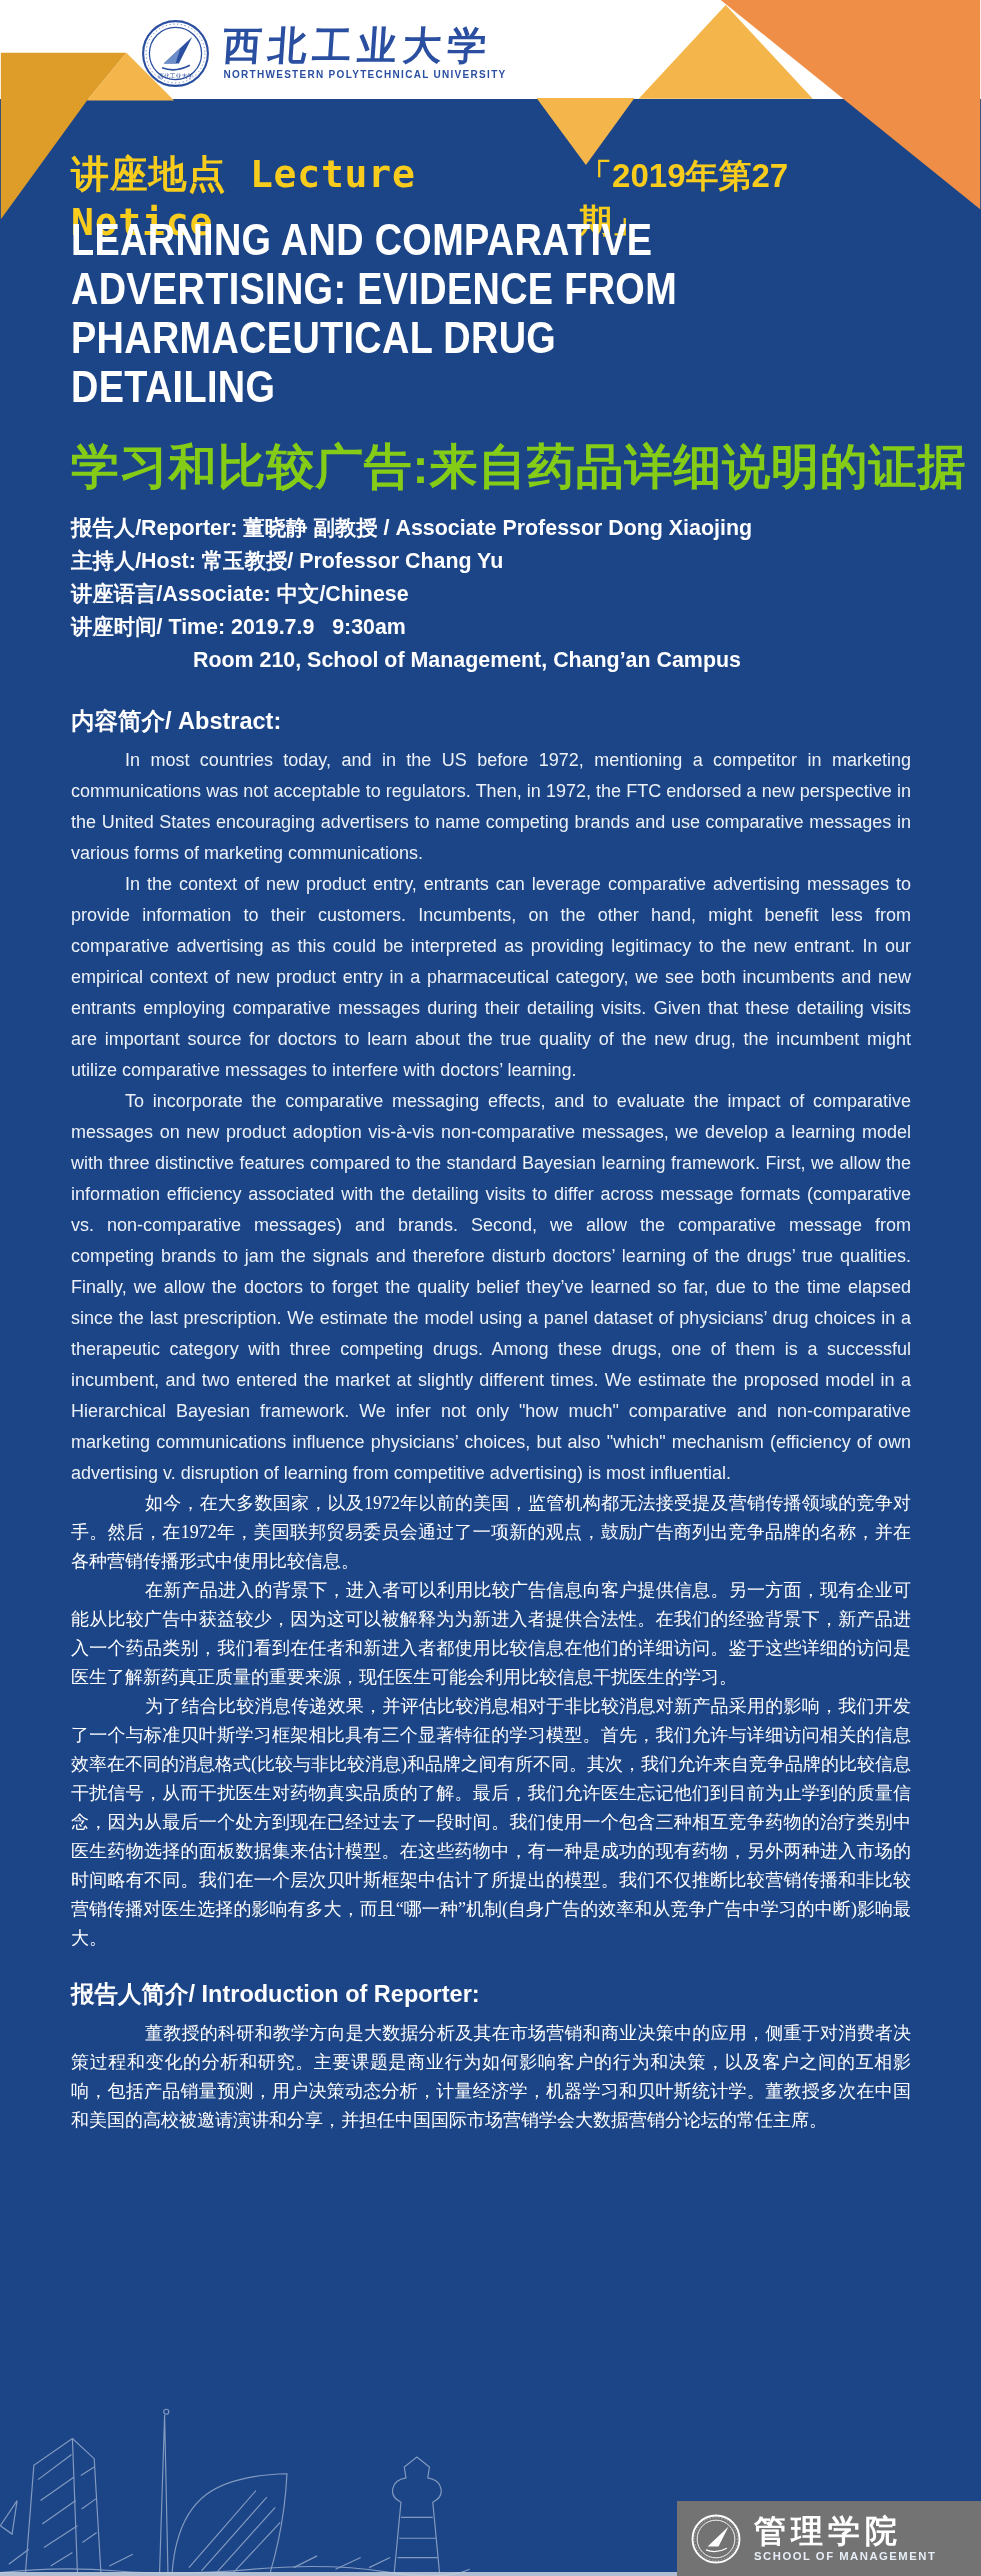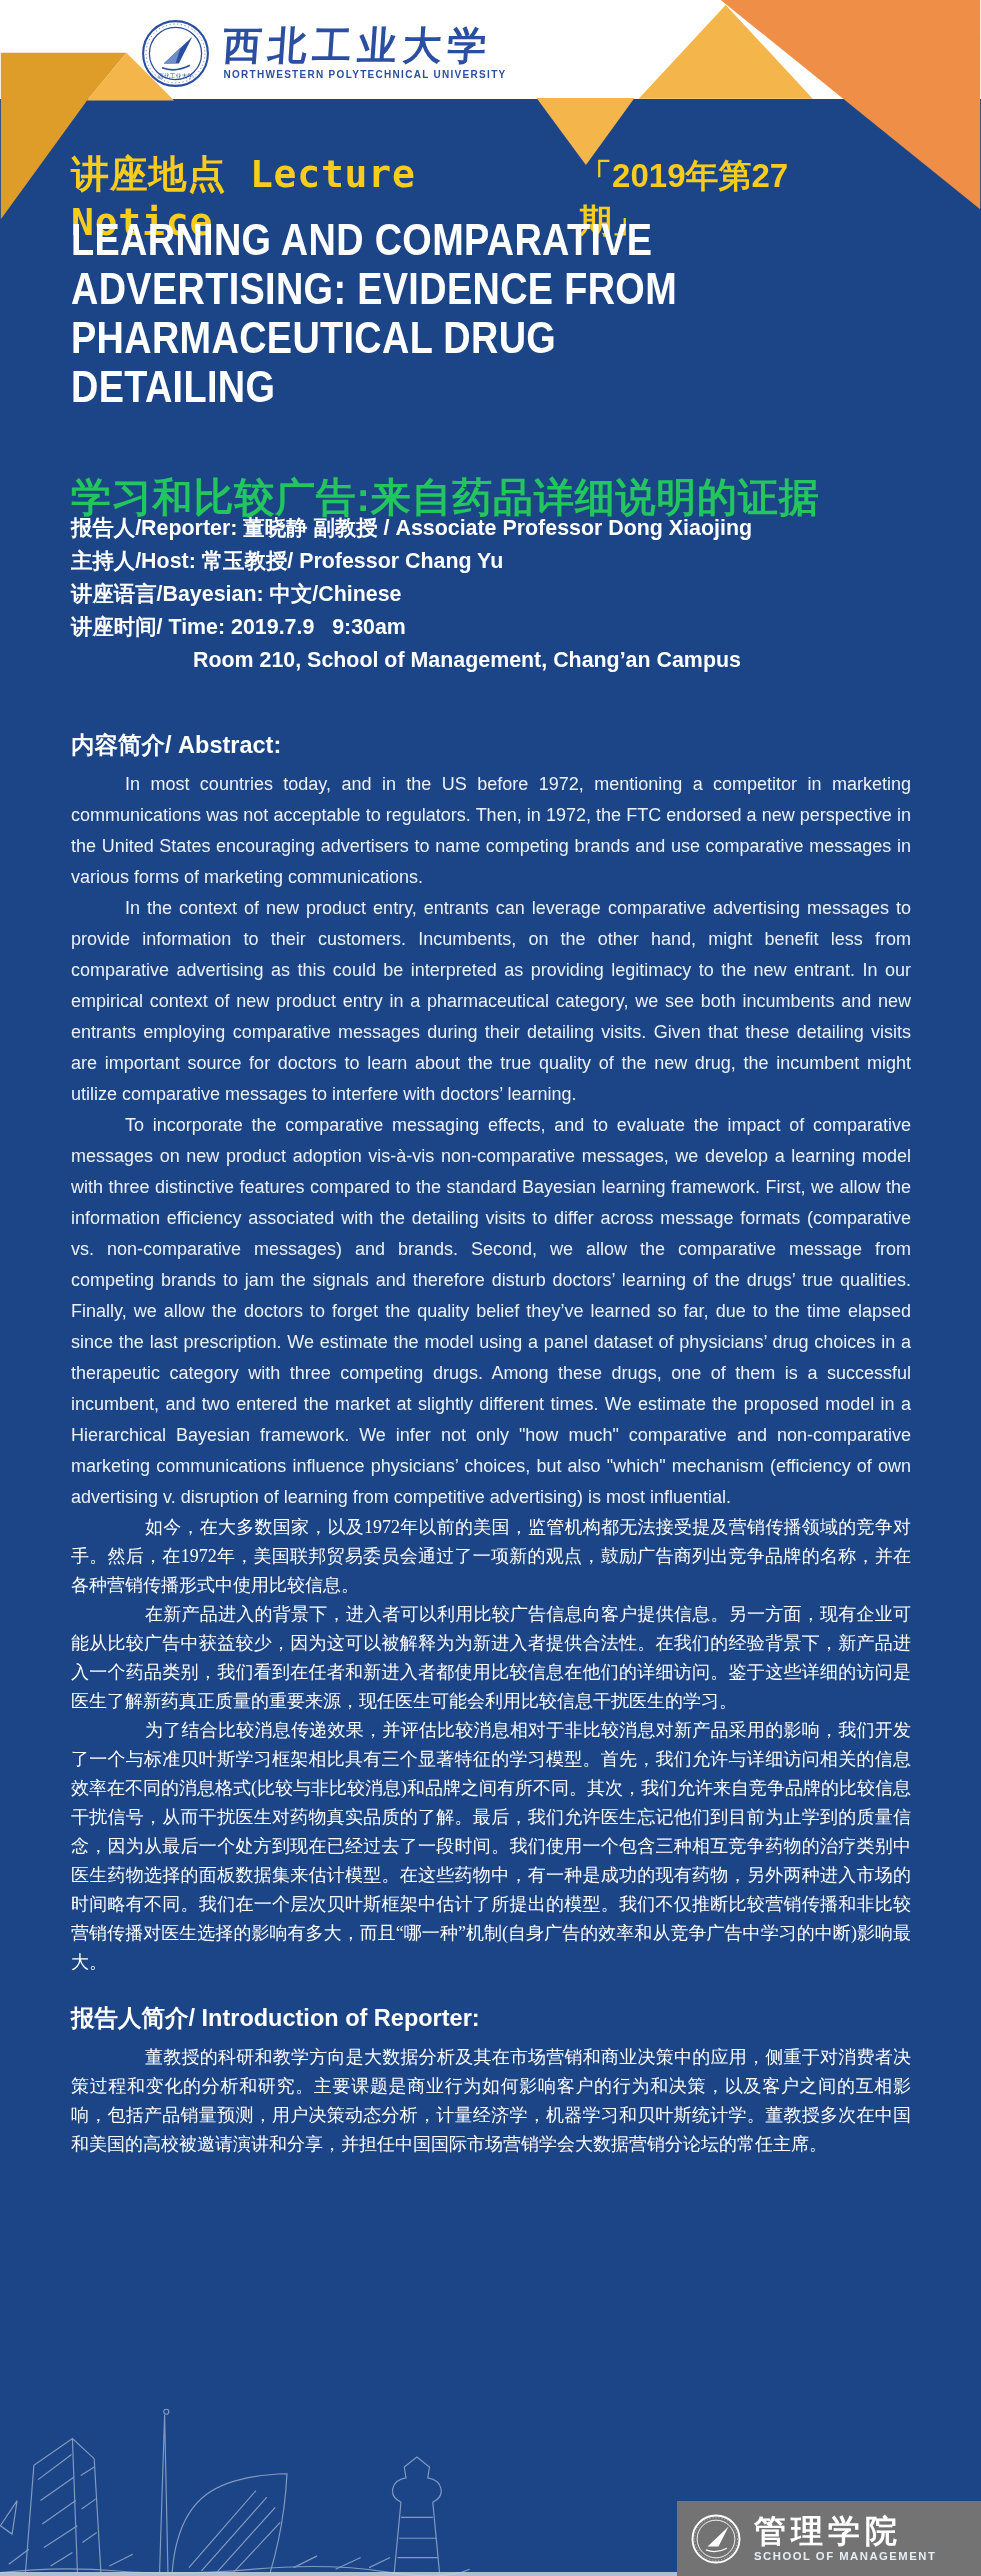--- a/index.html
+++ b/index.html
@@ -15,27 +15,27 @@
   .logo-cn{color:#2B4FA0;font-size:39px;font-weight:900;letter-spacing:5.9px;transform:skewX(-4deg);line-height:1;}
   .logo-en{color:#2B4FA0;font-size:10px;font-weight:bold;letter-spacing:1.3px;margin-top:3.4px;}
   
   .lecture-row{position:absolute;top:149px;left:71px;width:782px;display:flex;justify-content:space-between;align-items:baseline;z-index:3;}
   .lecture-label{color:#F8CC1C;font-family:"DejaVu Sans Mono","Liberation Sans",sans-serif;font-size:38px;font-weight:bold;letter-spacing:0.8px;}
   .issue-label{color:#F8CC1C;font-size:33px;font-weight:bold;}
   
   .title-en{position:absolute;top:215px;left:71px;width:990px;color:#ffffff;
     font-size:44px;font-weight:bold;line-height:49px;letter-spacing:0.4px;
     transform:scaleX(0.86);transform-origin:left top;z-index:3;}
-  .title-cn{position:absolute;top:435px;left:71px;color:#22c55e;font-size:40px;font-weight:bold;letter-spacing:0.8px;z-index:3;margin-top:35px;}
+  .title-cn{position:absolute;top:435px;left:71px;color:#84cc16;font-size:48px;font-weight:bold;letter-spacing:0.8px;z-index:3;}
   
   .info{position:absolute;top:512px;left:71px;width:839px;color:#ffffff;font-size:21.4px;font-weight:bold;line-height:33px;z-index:3;}
   .info-value{white-space:pre-wrap;}
   .info-loc-en{margin-left:122px;}
   
-  .content{position:absolute;top:729px;left:71px;width:840px;z-index:2;}
+  .content{position:absolute;top:705px;left:71px;width:840px;z-index:2;}
   .section-heading{color:#ffffff;font-size:23.5px;font-weight:bold;margin:0 0 8.4px 0;}
   .p-en{margin:0;color:#EDF2F8;font-size:18px;line-height:31px;text-align:justify;text-indent:54px;}
   .p-cn{margin:0;color:#ffffff;font-family:"Liberation Serif",serif;font-size:18px;line-height:29px;text-align:justify;text-indent:74px;}
   .intro-gap{margin-top:25px;}
   
   .sketch{position:absolute;left:0;bottom:0;z-index:1;pointer-events:none;}
   .edge-strip{position:absolute;left:0;bottom:0;width:677px;height:4.2px;background:#C8D2DF;opacity:.85;z-index:2;}
   .footer-badge{position:absolute;right:0;bottom:0;width:304px;height:75px;background:#737373;
     display:flex;align-items:center;gap:11.7px;padding-left:13.4px;box-sizing:border-box;z-index:4;}
   .school-cn{color:#ffffff;font-size:32px;font-weight:bold;letter-spacing:5px;line-height:1.05;}
@@ -86,21 +86,21 @@
   <div class="title-cn">学习和比较广告:来自药品详细说明的证据</div>
 
   <div class="info">
     <div>
       <span class="info-label">报告人/Reporter:</span><span class="info-value"> 董晓静 副教授 / Associate Professor Dong Xiaojing</span>
     </div>
     <div>
       <span class="info-label">主持人/Host:</span><span class="info-value"> 常玉教授/ Professor Chang Yu</span>
     </div>
     <div>
-      <span class="info-label">讲座语言/Bayesian:</span><span class="info-value"> 中文/Chinese</span>
+      <span class="info-label">讲座语言/Associate:</span><span class="info-value"> 中文/Chinese</span>
     </div>
     <div>
       <span class="info-label">讲座时间/ Time:</span><span class="info-value"> 2019.7.9   9:30am</span>
     </div>
     <div class="info-loc-en">Room 210, School of Management, Chang’an Campus</div>
   </div>
 
   <div class="content">
     <h2 class="section-heading">内容简介/ Abstract:</h2>
     <p class="p-en">In most countries today, and in the US before 1972, mentioning a competitor in marketing communications was not acceptable to regulators. Then, in 1972, the FTC endorsed a new perspective in the United States encouraging advertisers to name competing brands and use comparative messages in various forms of marketing communications.</p>

